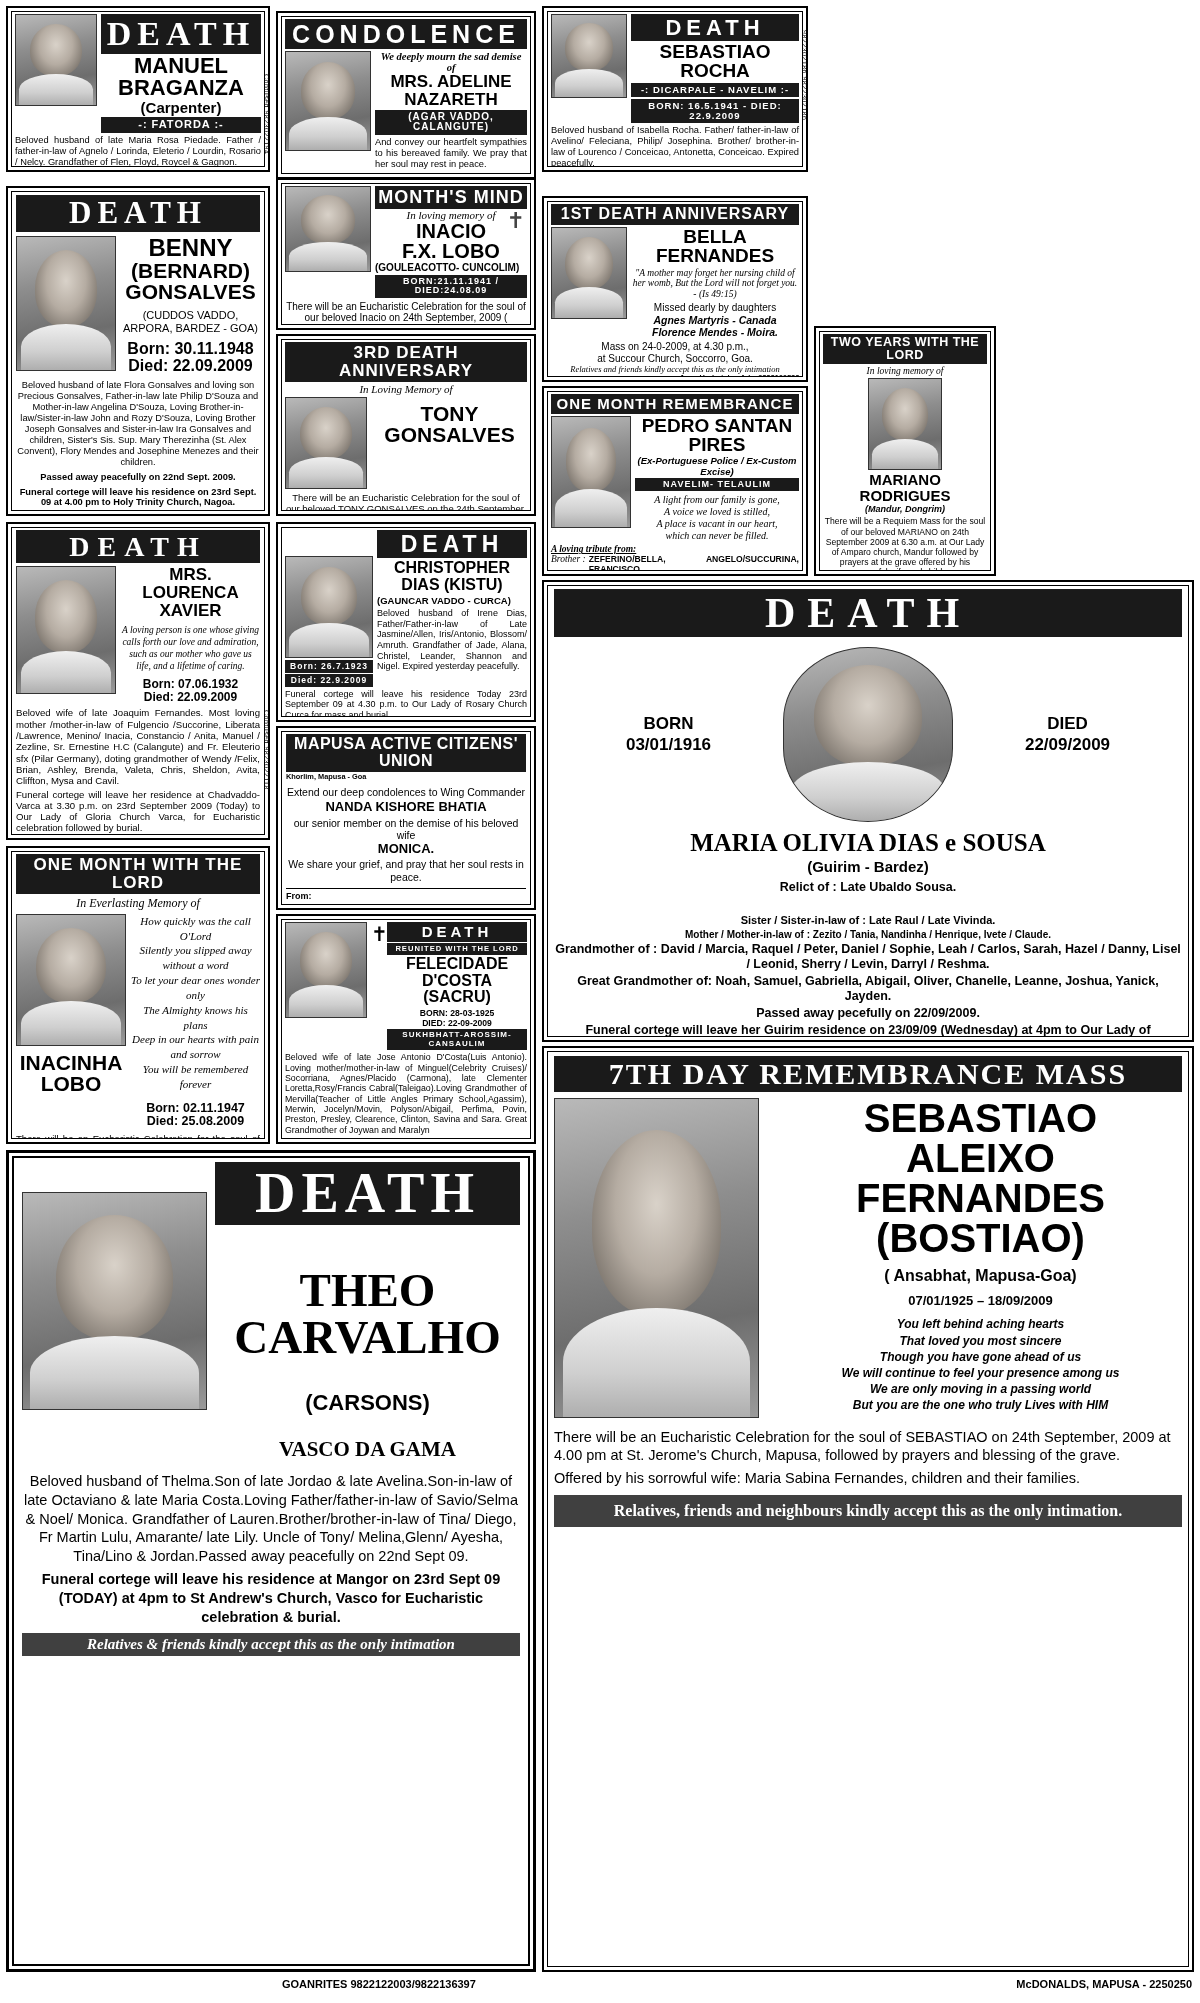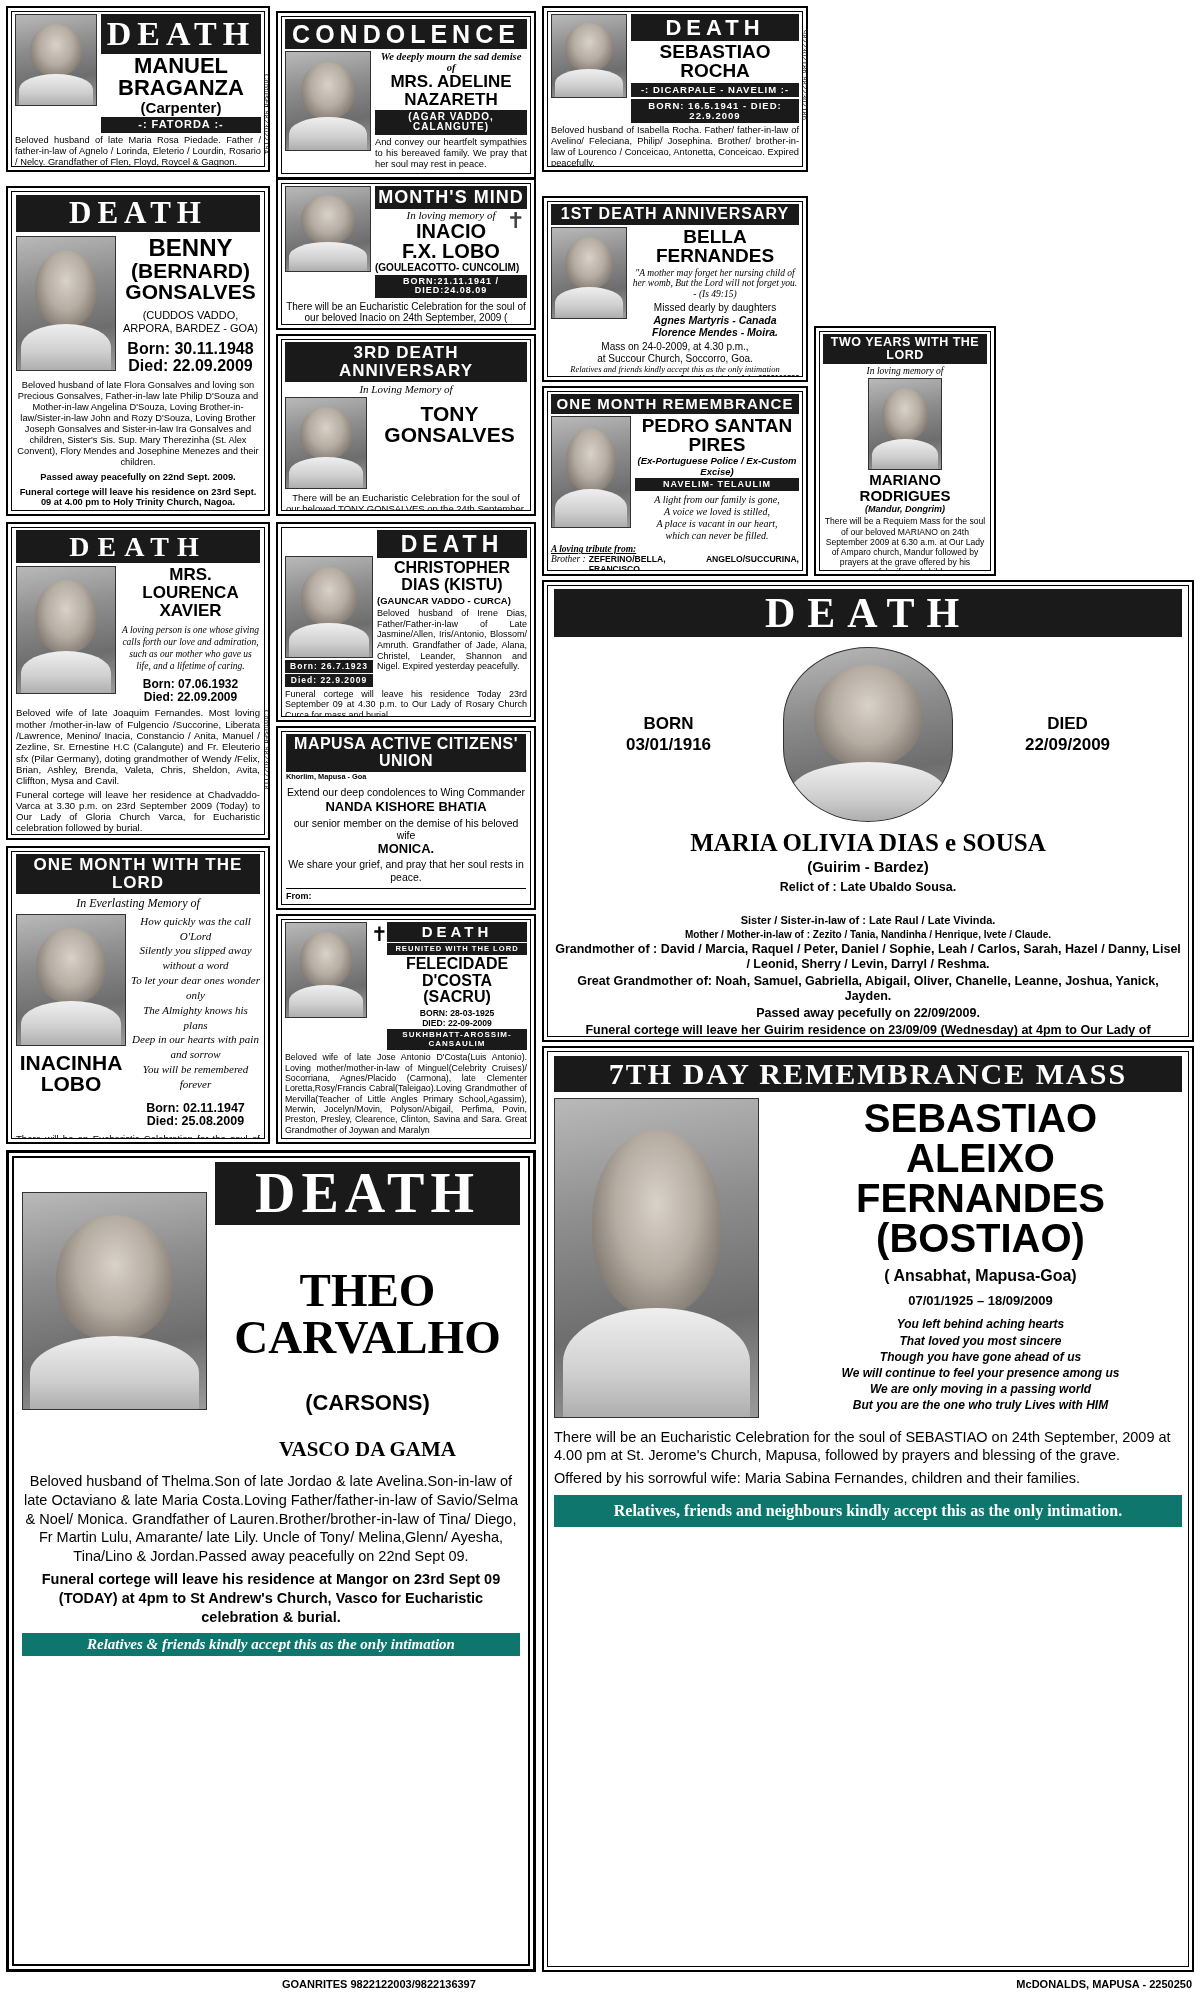--- a/index.html
+++ b/index.html
@@ -29,21 +29,21 @@
     font-weight:bold; letter-spacing:2px;
     padding:2px 0; line-height:1.05;
   }
   .banner.huge { font-size:34px; letter-spacing:6px; font-family:"Liberation Serif", serif; }
   .banner.big  { font-size:26px; letter-spacing:5px; }
   .banner.med  { font-size:19px; letter-spacing:3px; }
   .banner.sm   { font-size:14px; letter-spacing:1.5px; }
   .banner.xs   { font-size:11px; letter-spacing:1px; }
 
   .ribbon {
-    background:#0f766e; color:#fff; text-align:center;
+    background:#404040; color:#fff; text-align:center;
     font-style:italic; font-weight:bold; font-size:10px;
     padding:1px 2px; margin-top:2px; font-family:"Liberation Serif", serif;
   }
 
   .photo {
     background:linear-gradient(170deg,#b9b9b9 0%,#8e8e8e 35%,#6d6d6d 70%,#9a9a9a 100%);
     border:1px solid #333;
     position:relative; overflow:hidden;
   }
   .photo::after{

